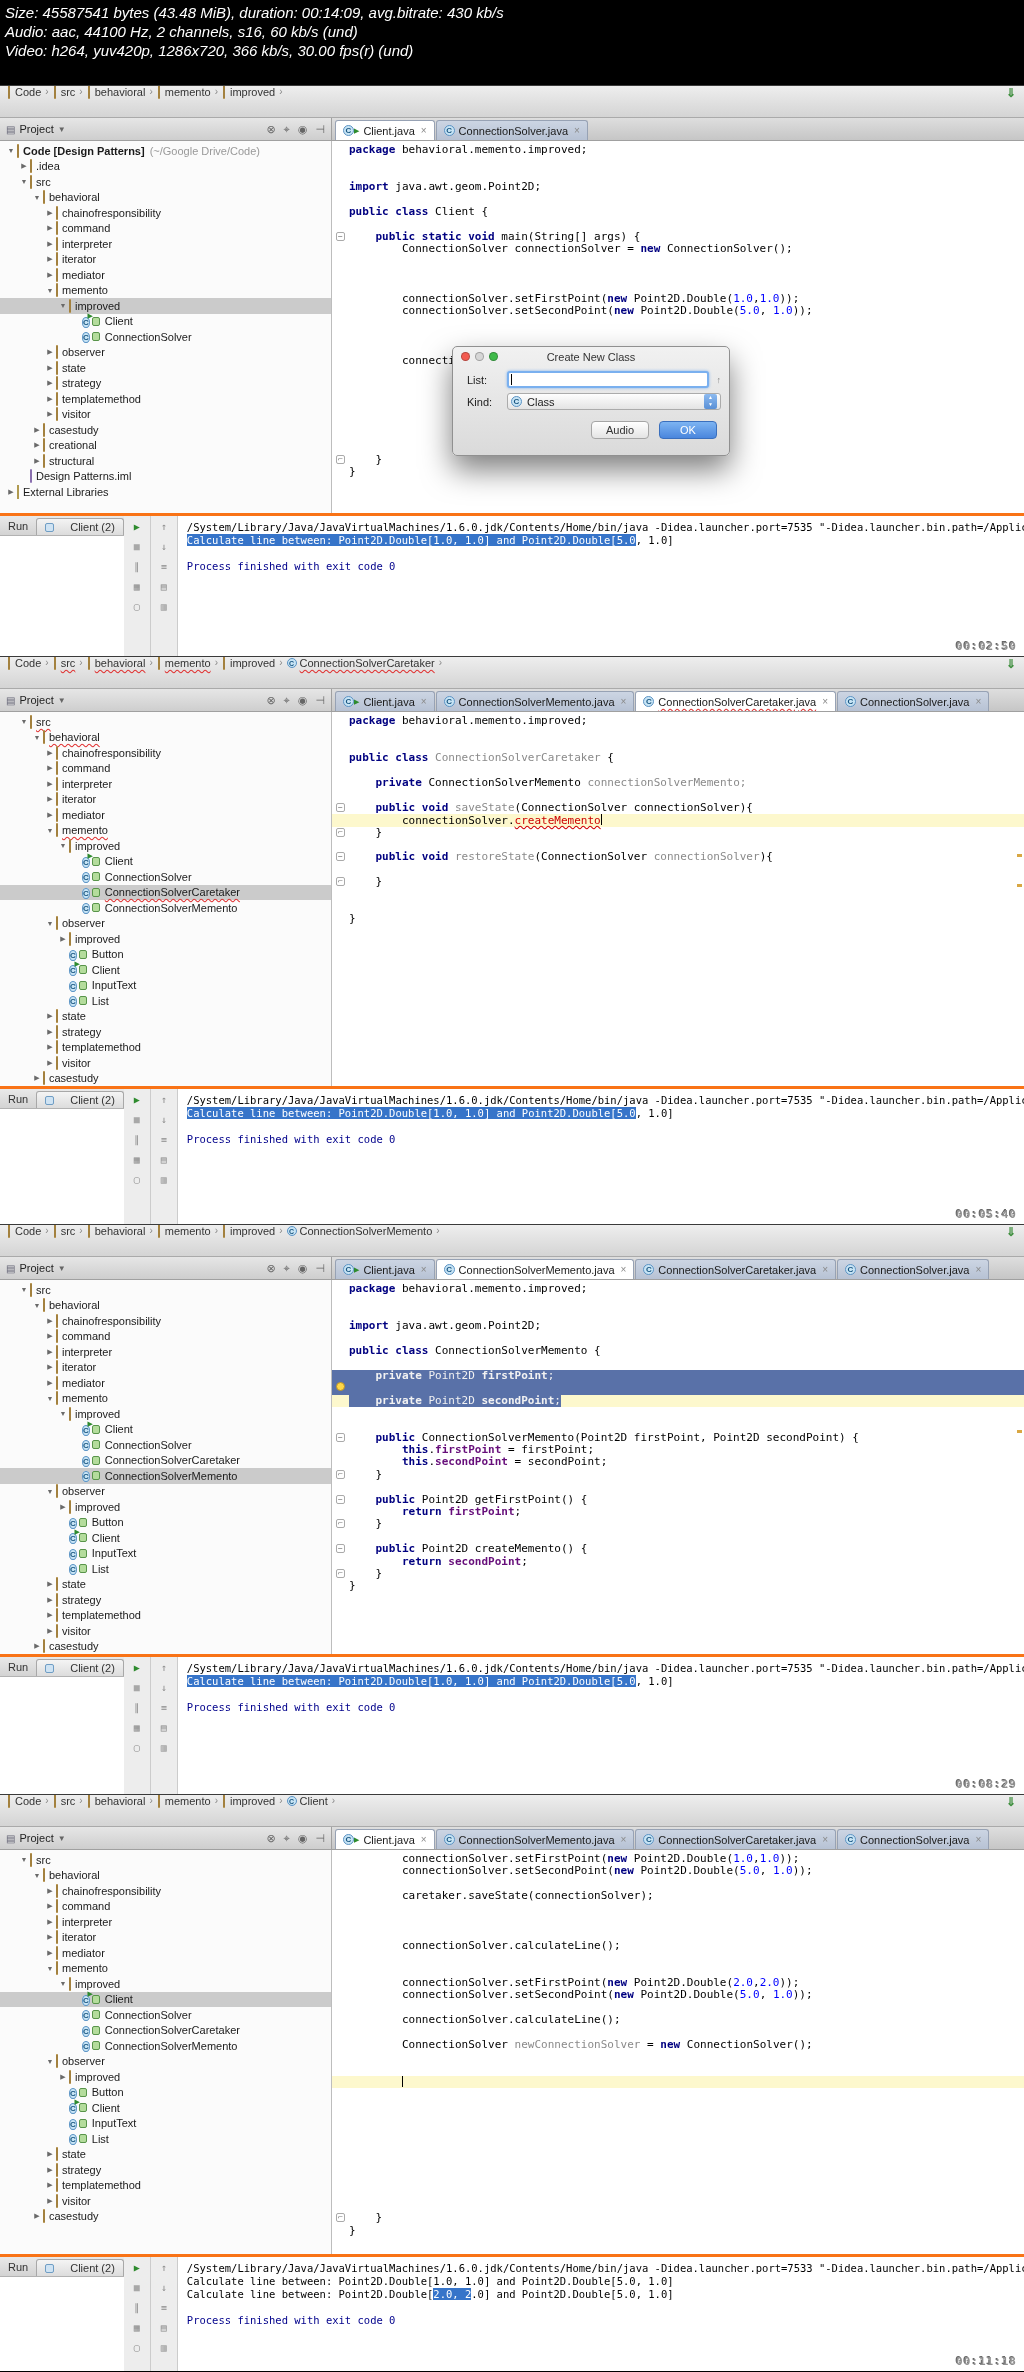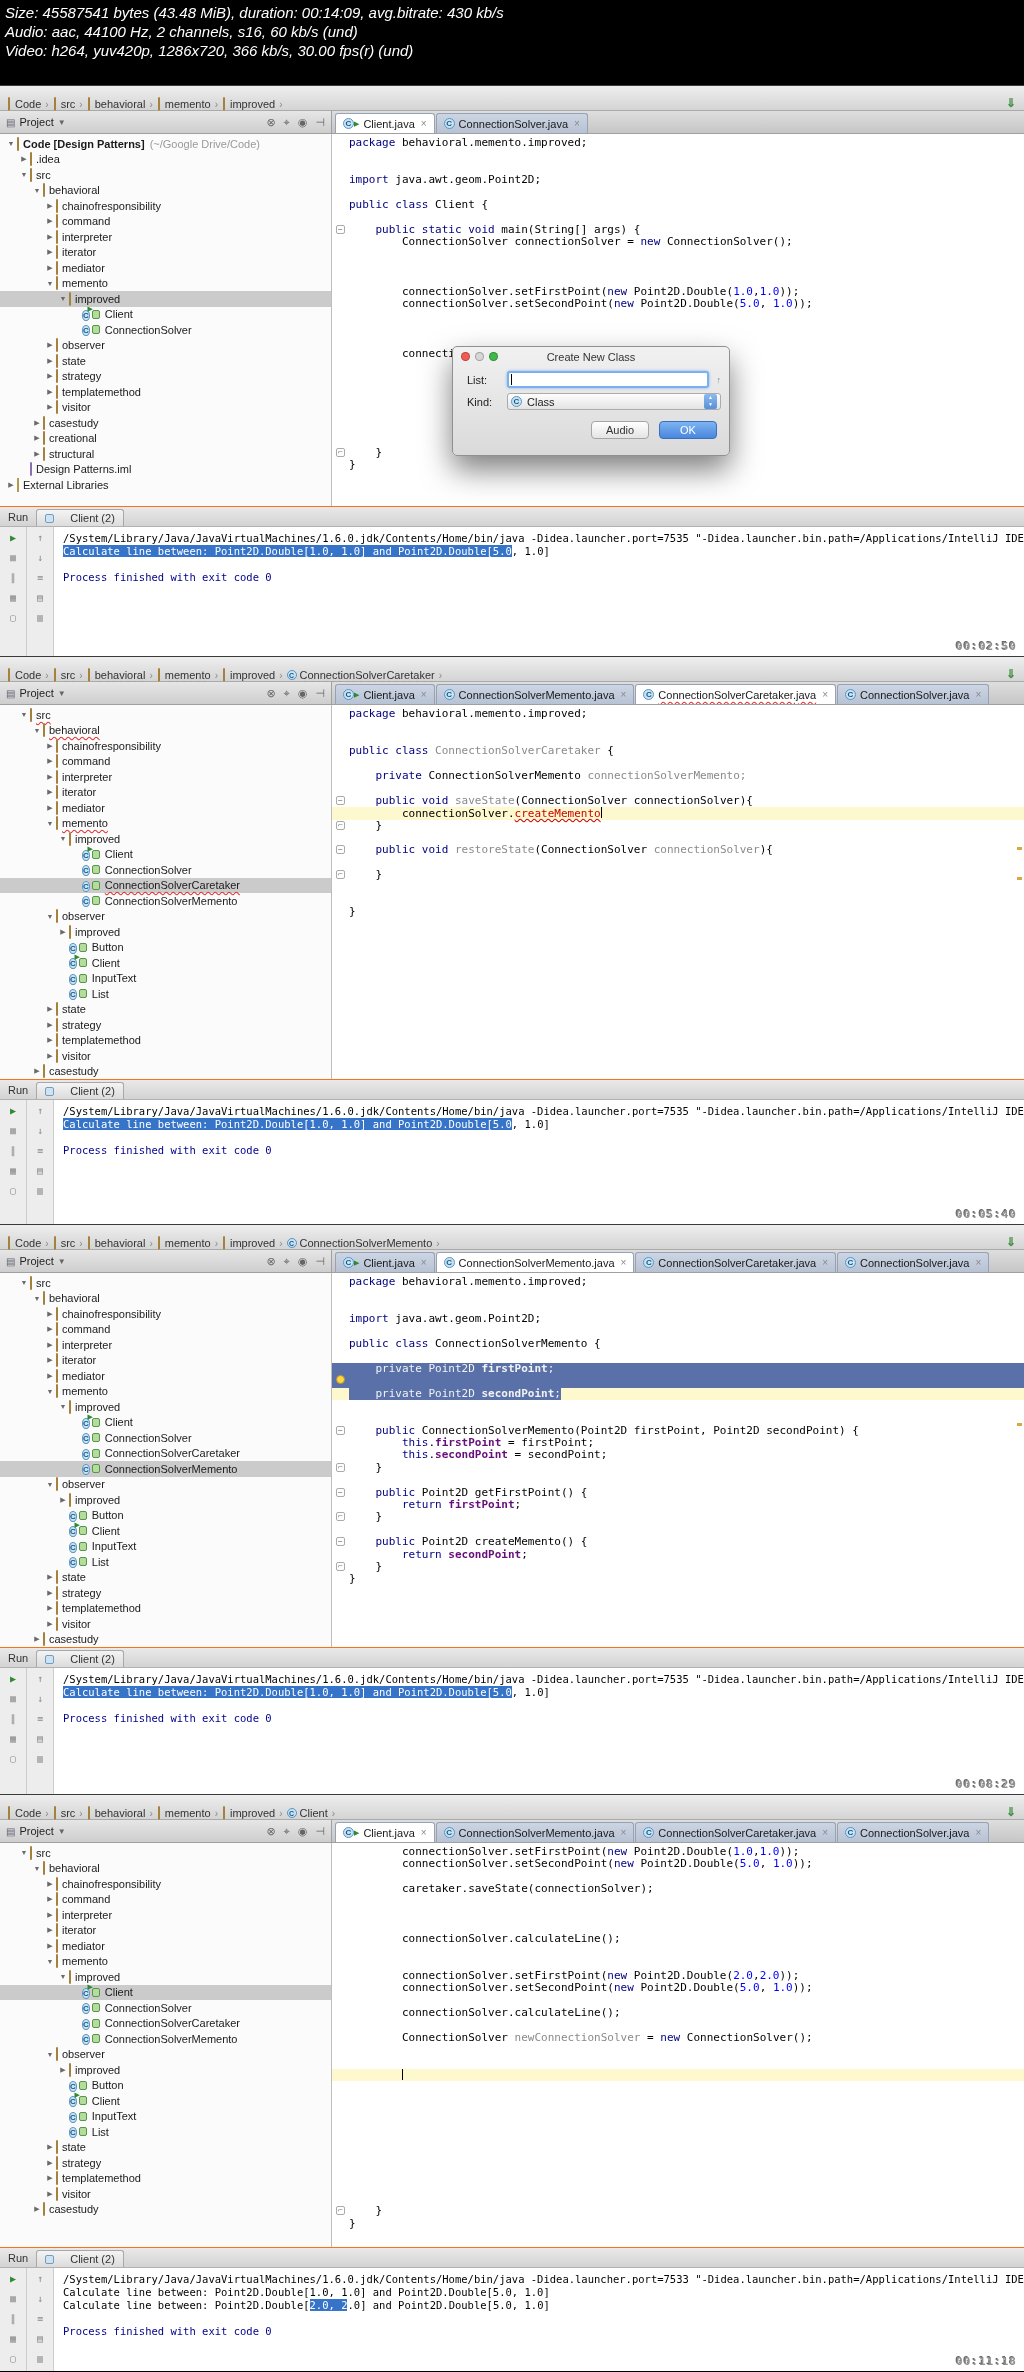--- a/index.html
+++ b/index.html
@@ -3,22 +3,22 @@
 <meta charset="utf-8">
 <style>
   *{box-sizing:border-box;margin:0;padding:0}
   body{width:1024px;background:#000;font-family:"Liberation Sans",sans-serif}
   
   .vheader{height:85px;padding:3px 0 0 5px;background:#000;color:#fff;font-style:italic;
            font-size:15px;line-height:19px;font-family:"Liberation Sans",sans-serif}
   
   .frame{position:relative;background:#fff;border-top:1px solid #3a3a3a;overflow:hidden;
          display:flex;flex-direction:column}
-  .crumbbar{height:25px;flex:none;background:linear-gradient(#eee,#d4d4d4);
-            border-bottom:1px solid #aaa;display:flex;align-items:flex-end;
+  .crumbbar{height:32px;flex:none;background:linear-gradient(#eee,#d4d4d4);
+            border-bottom:1px solid #aaa;display:flex;align-items:flex-start;
             padding-left:6px;font-size:11px;color:#333;white-space:nowrap}
   .crumb{display:flex;align-items:center;gap:3px;margin:0 1px;cursor:default}
   .csep{color:#8a8a8a;margin:0 3px;font-size:10px}
   .err-t{text-decoration-line:underline;text-decoration-style:wavy;text-decoration-color:#e03030;text-underline-offset:2px}
   .cb-right{margin-left:auto;margin-right:8px;color:#3f8f3f;font-weight:bold;font-size:12px}
   .toolrow{height:23px;flex:none;display:flex;border-bottom:1px solid #a0a0a0}
   .proj-head{width:332px;flex:none;display:flex;align-items:center;gap:4px;padding:0 6px;
              font-size:11px;color:#222;border-right:1px solid #a0a0a0;
              background:linear-gradient(#e6e6e6,#cecece)}
   .proj-win-ico{color:#667;font-size:10px}
@@ -52,36 +52,36 @@
   .textra{color:#999;margin-left:5px}
   
   .editor{flex:1;position:relative;background:#fff;font-family:"DejaVu Sans Mono",monospace;
           font-size:11px;overflow:hidden;padding-top:3px}
   .cline{display:flex;height:12.4px;line-height:12.4px;white-space:pre}
   .gut{width:17px;flex:none;text-align:center;color:#888}
   .fm{display:inline-block;width:9px;height:9px;border:1px solid #aaa;border-radius:2px;background:#fff;
       font-size:8px;line-height:7px;color:#777;vertical-align:1px}
   .bulb{display:inline-block;width:9px;height:9px;border-radius:50%;background:#ffd746;border:1px solid #b8912a;vertical-align:0}
   .txt{flex:1;white-space:pre}
-  .tk-k{color:#000080;font-weight:normal}
+  .tk-k{color:#000080;font-weight:bold}
   .tk-n{color:#0000ff}
   .tk-f{color:#660e7a;font-weight:bold}
   .tk-g{color:#8a8a8a}
   .tk-p{color:#000}
   .tk-r{color:#cc0000;text-decoration-line:underline;text-decoration-style:wavy;text-decoration-color:#cc0000}
   .cursor{display:inline-block;width:1px;height:11px;background:#000;vertical-align:-1px}
   .hl-cur{background:#fdf8cd}
   .hl-sel{background:#5971a8}
   .hl-sel .txt span{color:#f2f2f2}
   .hl-selcur{background:#fdf8cd}
   .selwrap{background:#5971a8}
   .selwrap span{color:#f2f2f2}
   .rail-mark{position:absolute;right:2px;width:5px;height:3px;background:#d9a743}
   
-  .console{flex:1;border-top:1px solid #f97316;display:flex;flex-direction:column;background:#fff;min-height:0}
+  .console{flex:1;border-top:3px solid #f97316;display:flex;flex-direction:row;background:#fff;min-height:0}
   .con-head{height:20px;flex:none;background:linear-gradient(#e9e9e9,#d3d3d3);border-bottom:1px solid #b2b2b2;
             display:flex;align-items:flex-end;font-size:11px;color:#333;padding-left:8px;gap:8px}
   .run-lab{padding-bottom:3px}
   .con-tab{display:flex;align-items:center;gap:16px;background:linear-gradient(#f4f4f4,#dcdcdc);
            border:1px solid #a8a8a8;border-bottom:none;border-radius:3px 3px 0 0;height:17px;padding:0 8px}
   .con-tab .mini{width:9px;height:9px;background:#cfe3f3;border:1px solid #6f9dc4;border-radius:2px}
   .con-body{flex:1;display:flex;font-family:"DejaVu Sans Mono",monospace;font-size:10.5px;min-height:0;overflow:hidden}
   .rail{width:27px;flex:none;border-right:1px solid #ccc;background:#ededed;display:flex;
         flex-direction:column;align-items:center;padding-top:5px;gap:9px}
   .rail span{font-size:10px;color:#8a8a8a;cursor:default}

